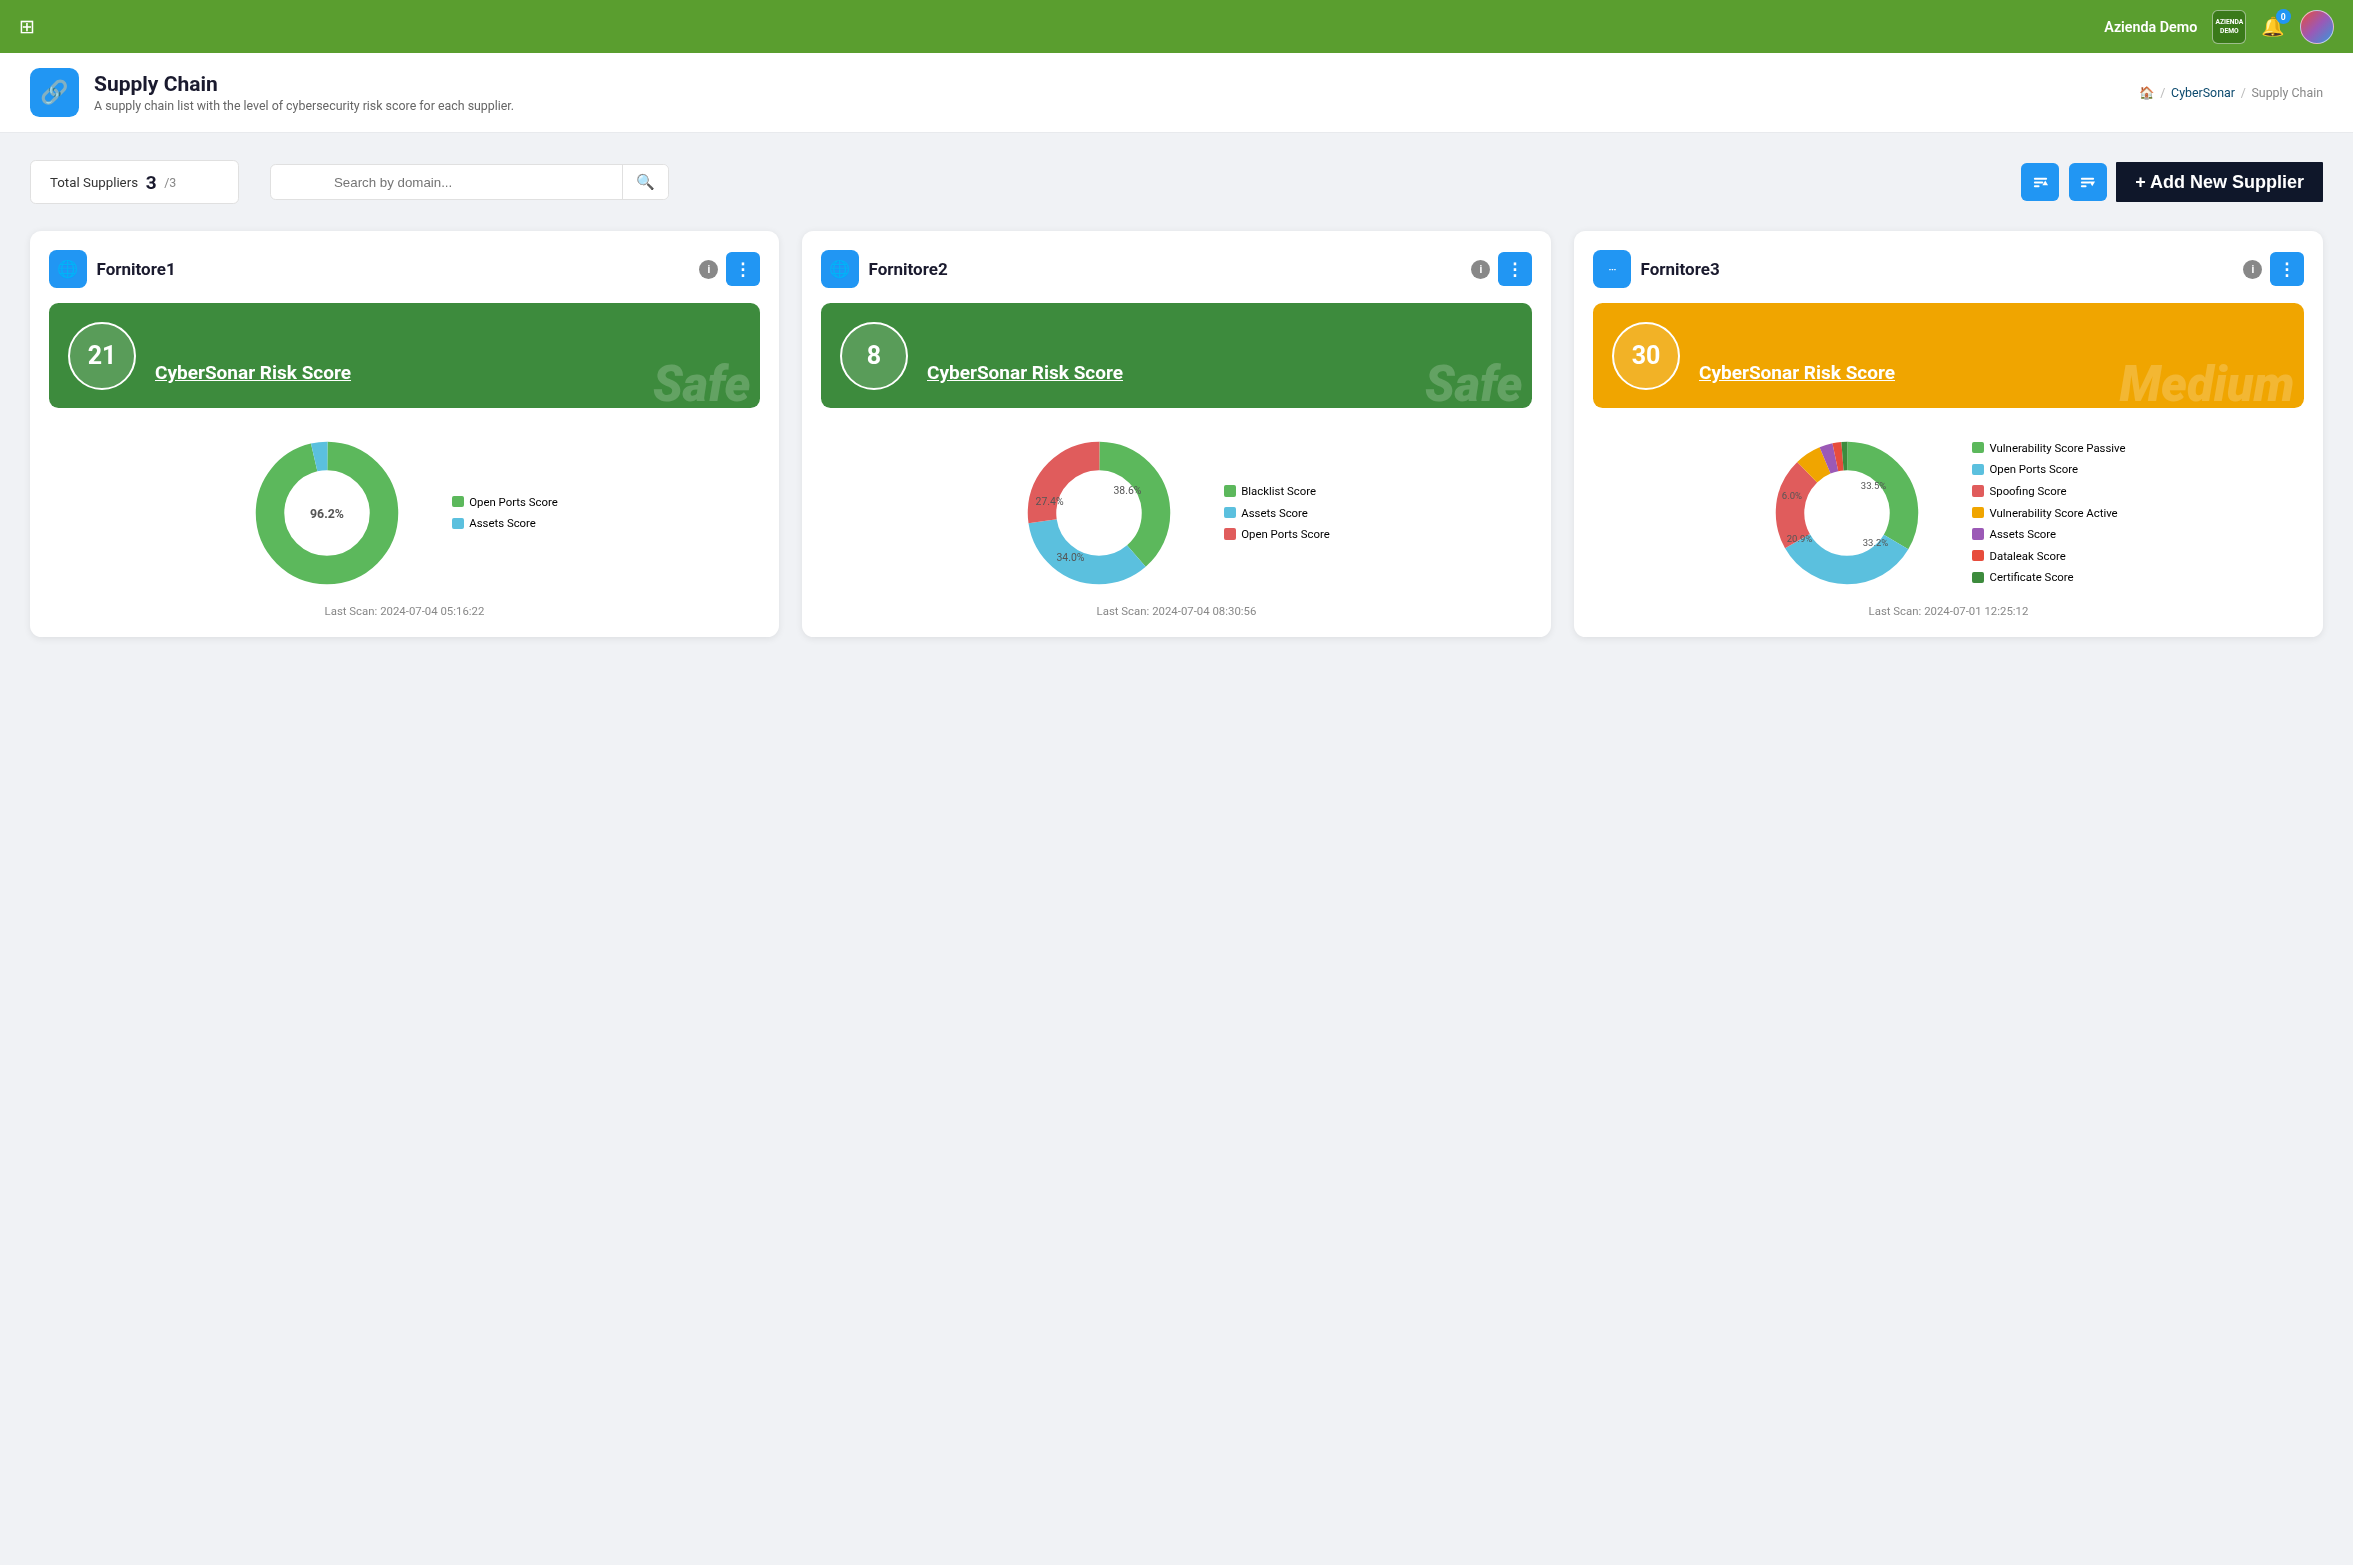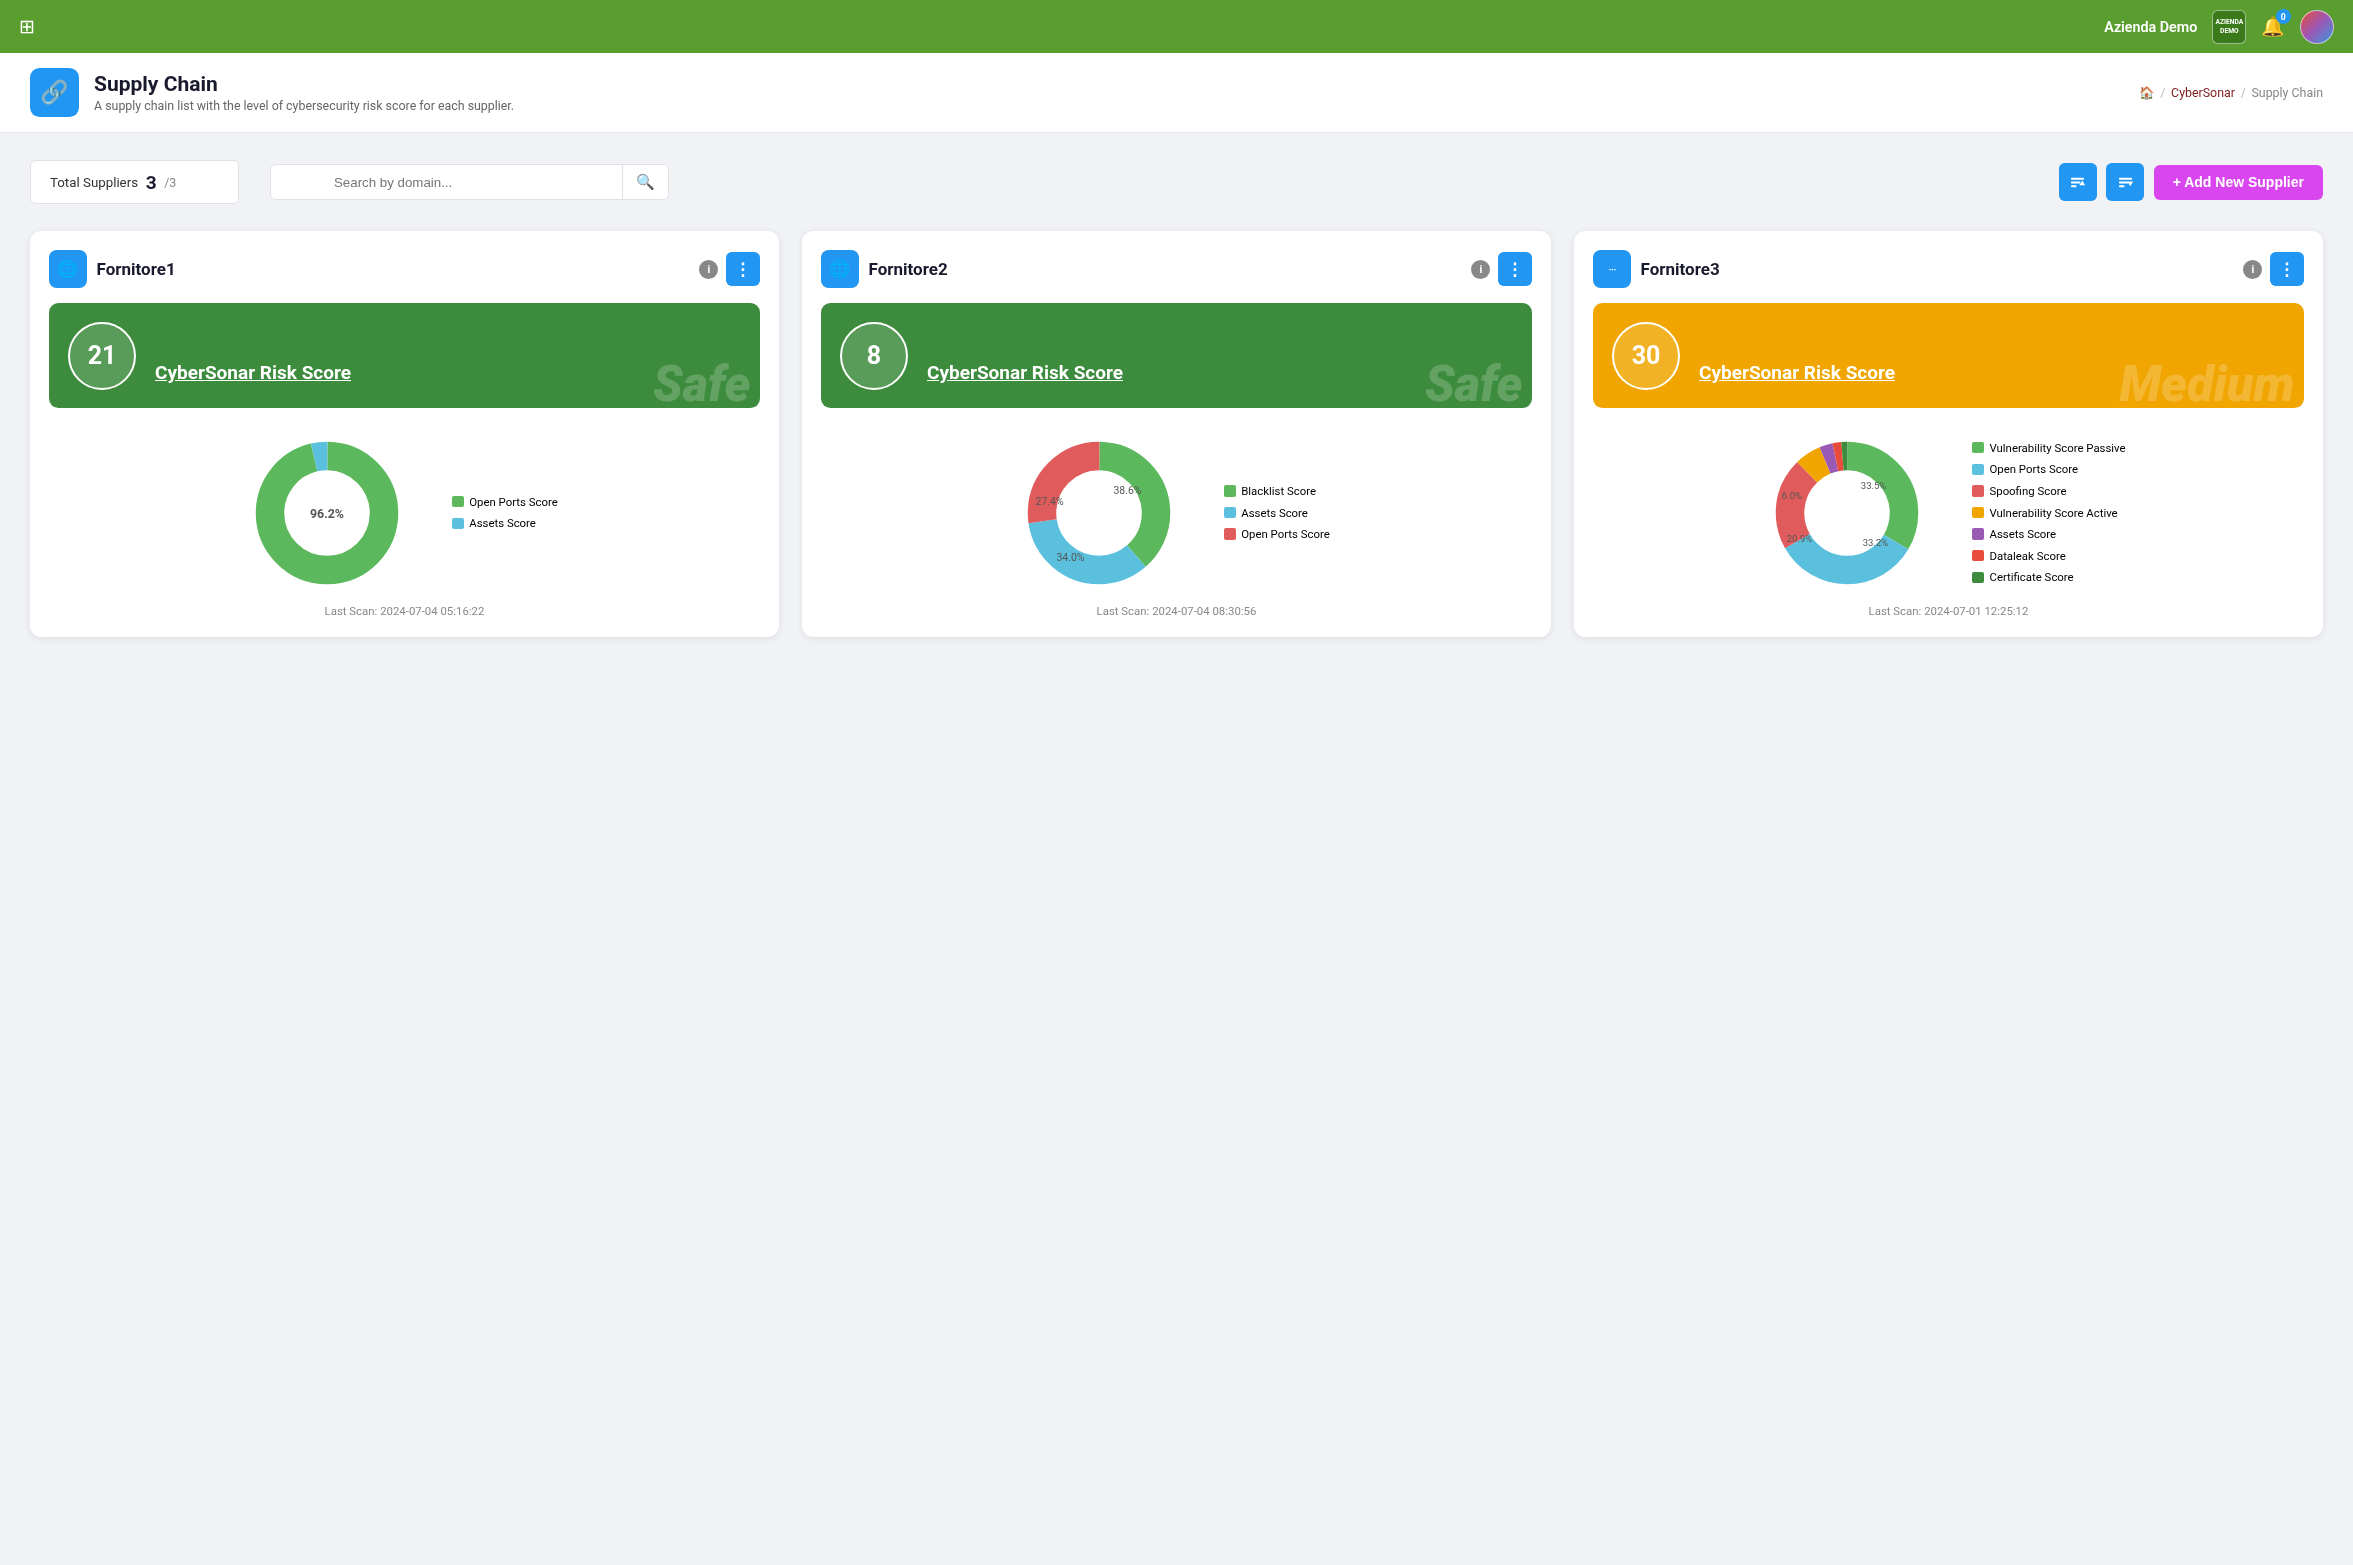--- a/index.html
+++ b/index.html
@@ -49,21 +49,21 @@
     .page-header-left { display: flex; align-items: center; gap: 15px; }
     .page-icon {
       width: 49px; height: 49px; border-radius: 9.5px;
       background: #2196f3; display: flex; align-items: center; justify-content: center;
       font-size: 23px; color: white;
     }
     .page-title { font-size: 21px; font-weight: 700; color: #1a1a2e; }
     .page-subtitle { font-size: 12.4px; color: #666; margin-top: 2.9px; }
     .breadcrumb { display: flex; align-items: center; gap: 5.7px; font-size: 12.4px; color: #888; }
     .breadcrumb-sep { color: #bbb; }
-    .breadcrumb-link { color: #7f1d1d; text-decoration: none; }
+    .breadcrumb-link { color: #0c4a6e; text-decoration: none; }
 
     
     .content { padding: 27px 30px; }
 
     
     .controls-bar {
       display: flex; align-items: center; gap: 31px; margin-bottom: 27px;
     }
     .total-suppliers {
       background: white; border: 1px solid #e0e0e0; border-radius: 5.7px;
@@ -85,22 +85,22 @@
       background: white; border: none; border-left: 1px solid #e0e0e0;
       padding: 7.6px 13.3px; cursor: pointer; color: #555; font-size: 15px;
     }
     .controls-right { display: flex; align-items: center; gap: 9.5px; margin-left: auto; }
     .sort-btn {
       width: 38px; height: 38px; background: #2196f3; border: none; border-radius: 5.7px;
       display: flex; align-items: center; justify-content: center;
       cursor: pointer; color: white; font-size: 15px;
     }
     .add-btn {
-      background: #d946ef; color: white; border: none; border-radius: 6px;
-      padding: 9.5px 19px; font-size: 14px; font-weight: 600; cursor: pointer;
+      background: #0f172a; color: white; border: none; border-radius: 1px;
+      padding: 9.5px 19px; font-size: 18px; font-weight: 600; cursor: pointer;
       white-space: nowrap;
     }
 
     
     .cards-grid {
       display: grid; grid-template-columns: repeat(3, 1fr); gap: 23px;
     }
     .supplier-card {
       background: white; border-radius: 11.4px; padding: 19px;
       box-shadow: 0 1.9px 7.6px rgba(0,0,0,0.08);

